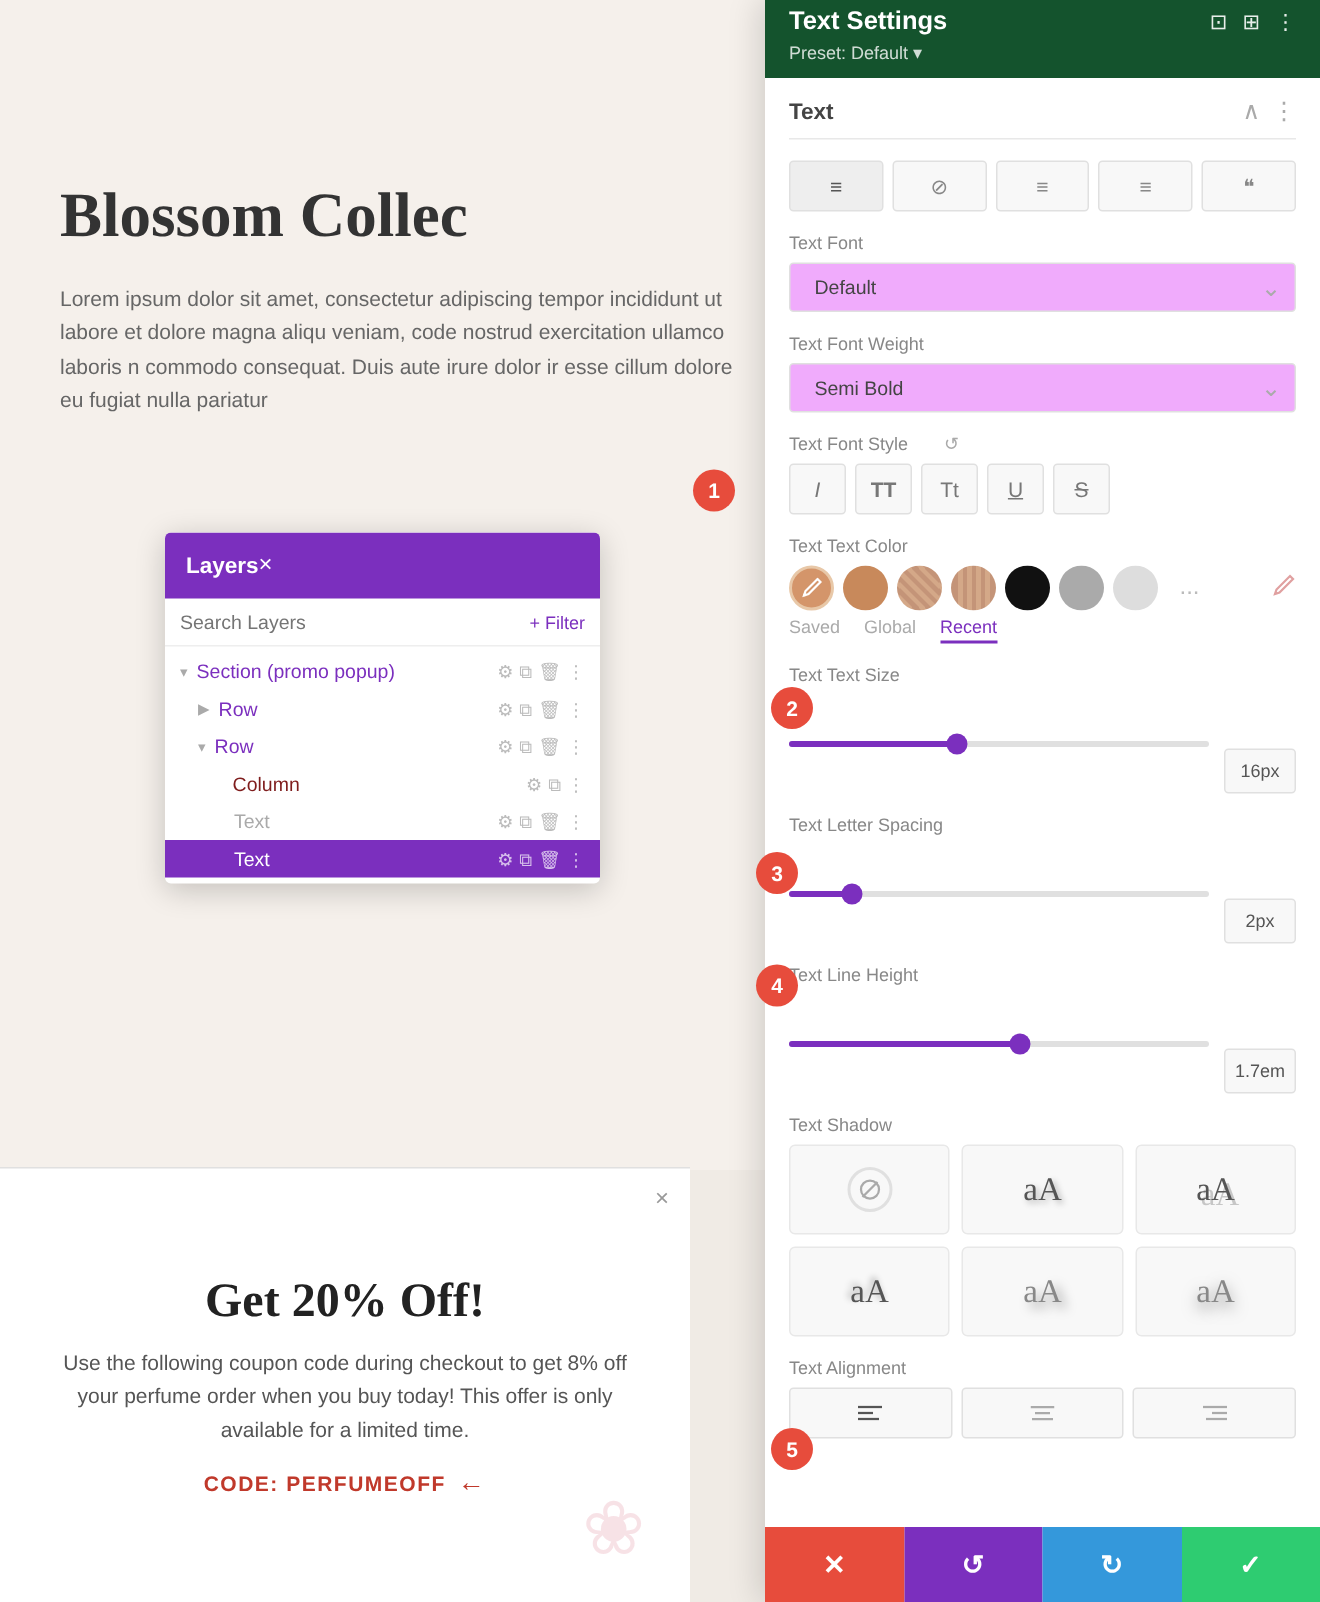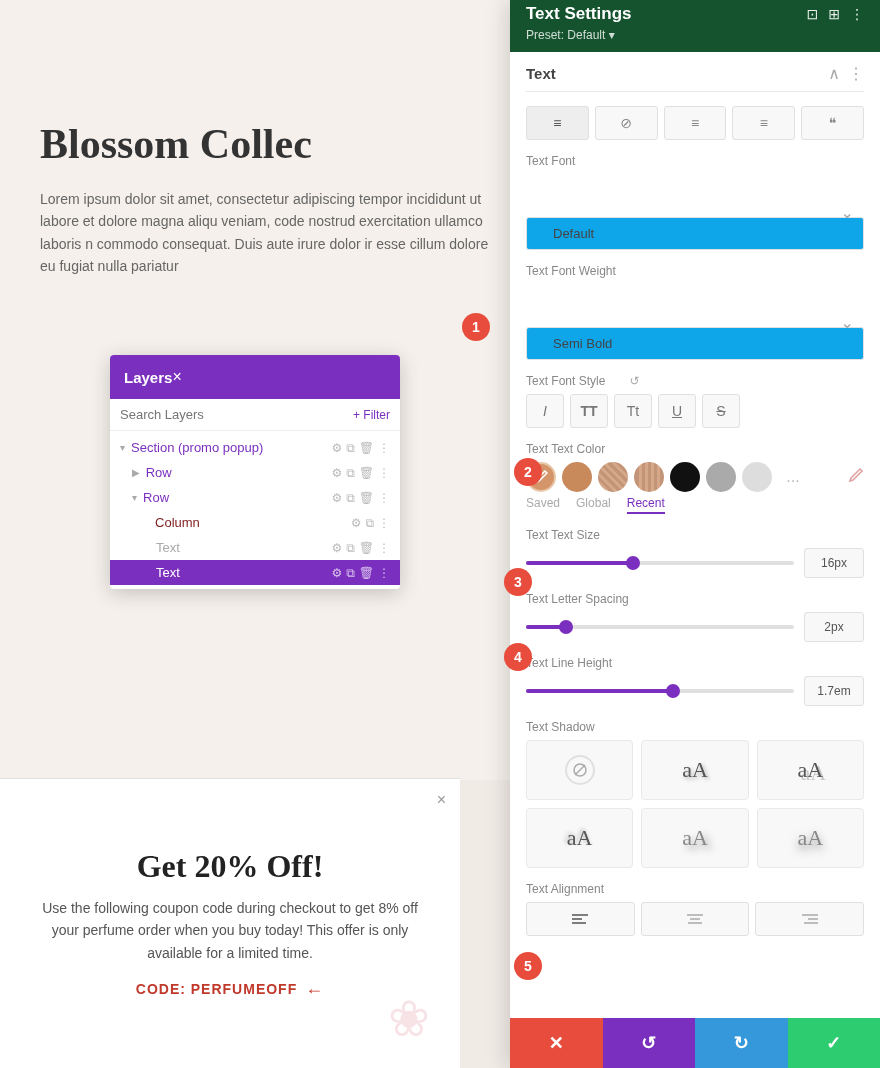--- a/index.html
+++ b/index.html
@@ -346,29 +346,28 @@
       margin-bottom: 6px;
       font-weight: 500;
     }
 
     .field-select-wrap {
       position: relative;
     }
 
     .field-select-wrap select {
       width: 100%;
-      padding: 8px 26px;
+      padding: 8px 16px;
       border: 1px solid #e0e0e0;
       border-radius: 3px;
-      background: #0ea5e9;
+      background: #f0abfc;
       font-size: 13px;
       color: #444;
       appearance: none;
       cursor: pointer;
-      margin-top: 43px;
     }
 
     .field-select-arrow {
       position: absolute;
       right: 10px;
       top: 50%;
       transform: translateY(-50%);
       color: #aaa;
       pointer-events: none;
     }
@@ -500,30 +499,31 @@
       height: 14px;
       border-radius: 50%;
       background: #7b2fbe;
       position: absolute;
       top: 50%;
       transform: translateY(-50%);
       cursor: pointer;
     }
 
     .slider-value {
-      width: 60px;
+      width: 48px;
       height: 30px;
       border: 1px solid #e0e0e0;
       border-radius: 3px;
       background: #f8f8f8;
       display: flex;
       align-items: center;
       justify-content: center;
       font-size: 12px;
       color: #555;
+      margin-top: 36px;
     }
 
     
     .shadow-grid {
       display: grid;
       grid-template-columns: 1fr 1fr 1fr;
       gap: 8px;
       margin-bottom: 14px;
     }
 

